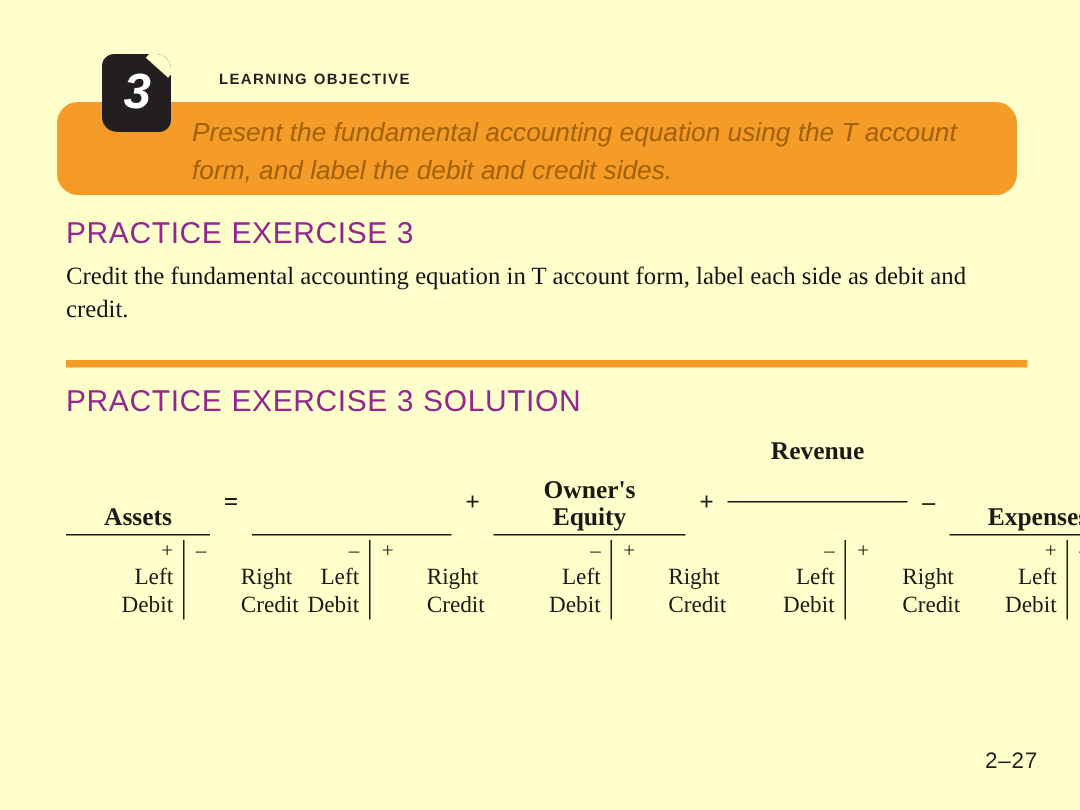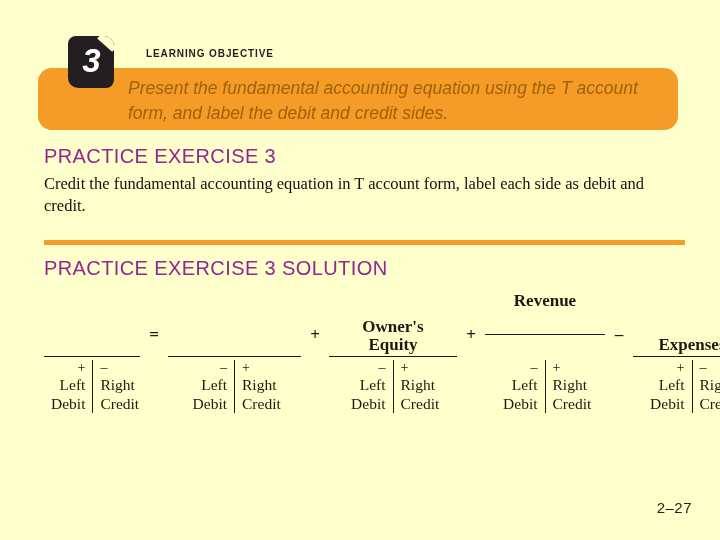--- a/index.html
+++ b/index.html
@@ -164,21 +164,21 @@
     flex: 1 1 0;
     font-family: "Liberation Serif", serif;
     font-size: 15.5px;
     line-height: 19px;
     padding: 0 7px;
     box-sizing: border-box;
   }
   .tcol.left  { text-align: right; }
   .tcol.right { text-align: left; border-left: 1.5px solid #1a1a12; }
   .tsign { display: block; font-size: 14px; line-height: 15px; }
-  .tline { display: block; }
+  .tline { display: block; margin-left: 30px; }
 
   
   .w-assets      { width: 96px; }
   .w-liabilities { width: 133px; }
   .w-equity      { width: 128px; }
   .w-revenue     { width: 120px; gap: 22px; }
   .w-expenses    { width: 118px; }
 
   
   #page-number {
@@ -210,20 +210,21 @@
 
 <div id="pe-body">Credit the fundamental accounting equation in T account form, label each side as debit and credit.</div>
 
 <div id="divider"></div>
 
 <div id="pe-sol-heading" class="pe-heading">PRACTICE EXERCISE 3 SOLUTION</div>
 
 <div id="equation">
 
   <div class="account w-assets">
+    <div class="acct-title">Assets</div>
     <div class="acct-rule"></div>
     <div class="tcols">
       <div class="tcol left">
         <span class="tsign">+</span>
         <span class="tline">Left</span>
         <span class="tline">Debit</span>
       </div>
       <div class="tcol right">
         <span class="tsign">–</span>
         <span class="tline">Right</span>

